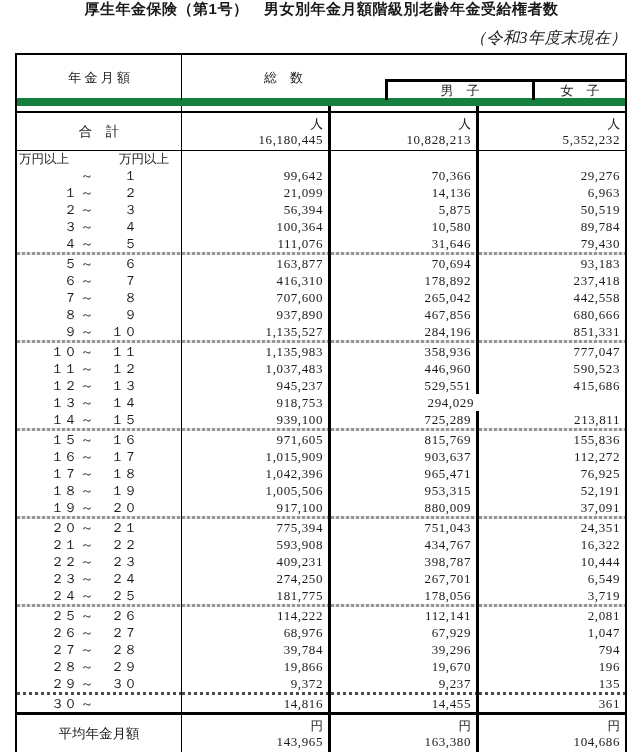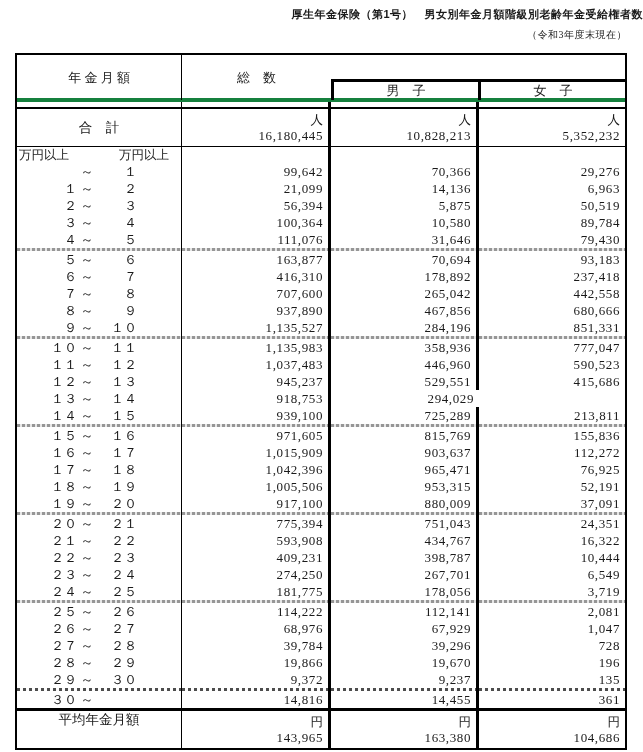--- a/index.html
+++ b/index.html
@@ -1,50 +1,50 @@
 <!DOCTYPE html>
 <html><head>
 <meta charset="utf-8">
 <style>
   html,body { margin:0; padding:0; background:#fff; }
   .page {
     position:relative; width:643px; height:752px; overflow:hidden;
     font-family:"Liberation Serif","DejaVu Serif",serif; color:#1a1a1a; background:#fff;
   }
   .title {
-    text-align:right; padding-top:7px;
+    text-align:center; padding-top:0;
     font-family:"Liberation Sans","DejaVu Sans",sans-serif;
-    font-weight:bold; font-size:11px; letter-spacing:0.5px;
+    font-weight:bold; font-size:15px; letter-spacing:0.5px;
   }
   .subtitle {
-    position:absolute; right:16px; top:28px; font-size:10px; letter-spacing:0.5px;
+    position:absolute; right:16px; top:28px; font-size:16px; letter-spacing:0.5px;font-style:italic;
   }
   .tablebox {
     position:absolute; left:15px; top:53px; width:612px;
     border:2px solid #000; box-sizing:border-box; background:#fff;
   }
   
-  .thead { display:grid; grid-template-columns:165px 149px 1fr; height:43px; border-bottom:4px solid #15803d; }
+  .thead { display:grid; grid-template-columns:165px 149px 1fr; height:43px; border-bottom:8px solid #15803d;gap:27px; }
   .th { display:flex; align-items:center; justify-content:center; font-size:13px; }
   .th1 { border-right:1px solid #000; }
   .mfbox { display:grid; grid-template-columns:147px 1fr; margin-top:24px; border-top:3px solid #000; border-left:3px solid #000; }
   .mfcell { display:flex; align-items:center; justify-content:center; font-size:13px; }
   .mfcell.male { border-right:3px solid #000; }
   
   .grid-row { display:grid; grid-template-columns:165px 149px 148px 1fr; }
   .c { box-sizing:border-box; }
   .c1 { border-right:1px solid #000; }
   .c2 { border-right:3px solid #000; }
   .c3 { border-right:3px solid #000;padding-left:44px; }
   .gap { height:5px; border-bottom:2px solid #000; }
   
   .bigrow { height:37px; }
   .total-row { border-bottom:1px solid #000; }
   .label-cell { display:flex; align-items:center; justify-content:center; font-size:13.5px; }
-  .label-bottom { align-items:flex-end; padding-bottom:19px; }
+  .label-bottom { align-items:flex-end; padding-bottom:9px; }
   .numcell {
     display:flex; flex-direction:column; justify-content:flex-end; align-items:flex-end;
     padding:1px 5px 2px 0; font-size:13px; line-height:16px;
   }
   .unit { font-size:12.5px; line-height:15px; }
   .numcell .val, .num { letter-spacing:0.6px; }
   
   .range-header { height:16px; font-size:12.5px; }
   .range-header .c1 { display:flex; justify-content:space-between; align-items:flex-end; padding:0 12px 0 2px; }
   
@@ -471,21 +471,21 @@
         <div class="grid-row drow">
     <div class="c c1">
       <div class="range">
         <span class="lo">２７</span>
         <span class="tilde">～</span>
         <span class="hi">２８</span>
       </div>
     </div>
     <div class="c c2 num">39,784</div>
     <div class="c c3 num">39,296</div>
-    <div class="c num">728</div>
+    <div class="c num">794</div>
   </div>
         <div class="grid-row drow">
     <div class="c c1">
       <div class="range">
         <span class="lo">２８</span>
         <span class="tilde">～</span>
         <span class="hi">２９</span>
       </div>
     </div>
     <div class="c c2 num">19,866</div>

